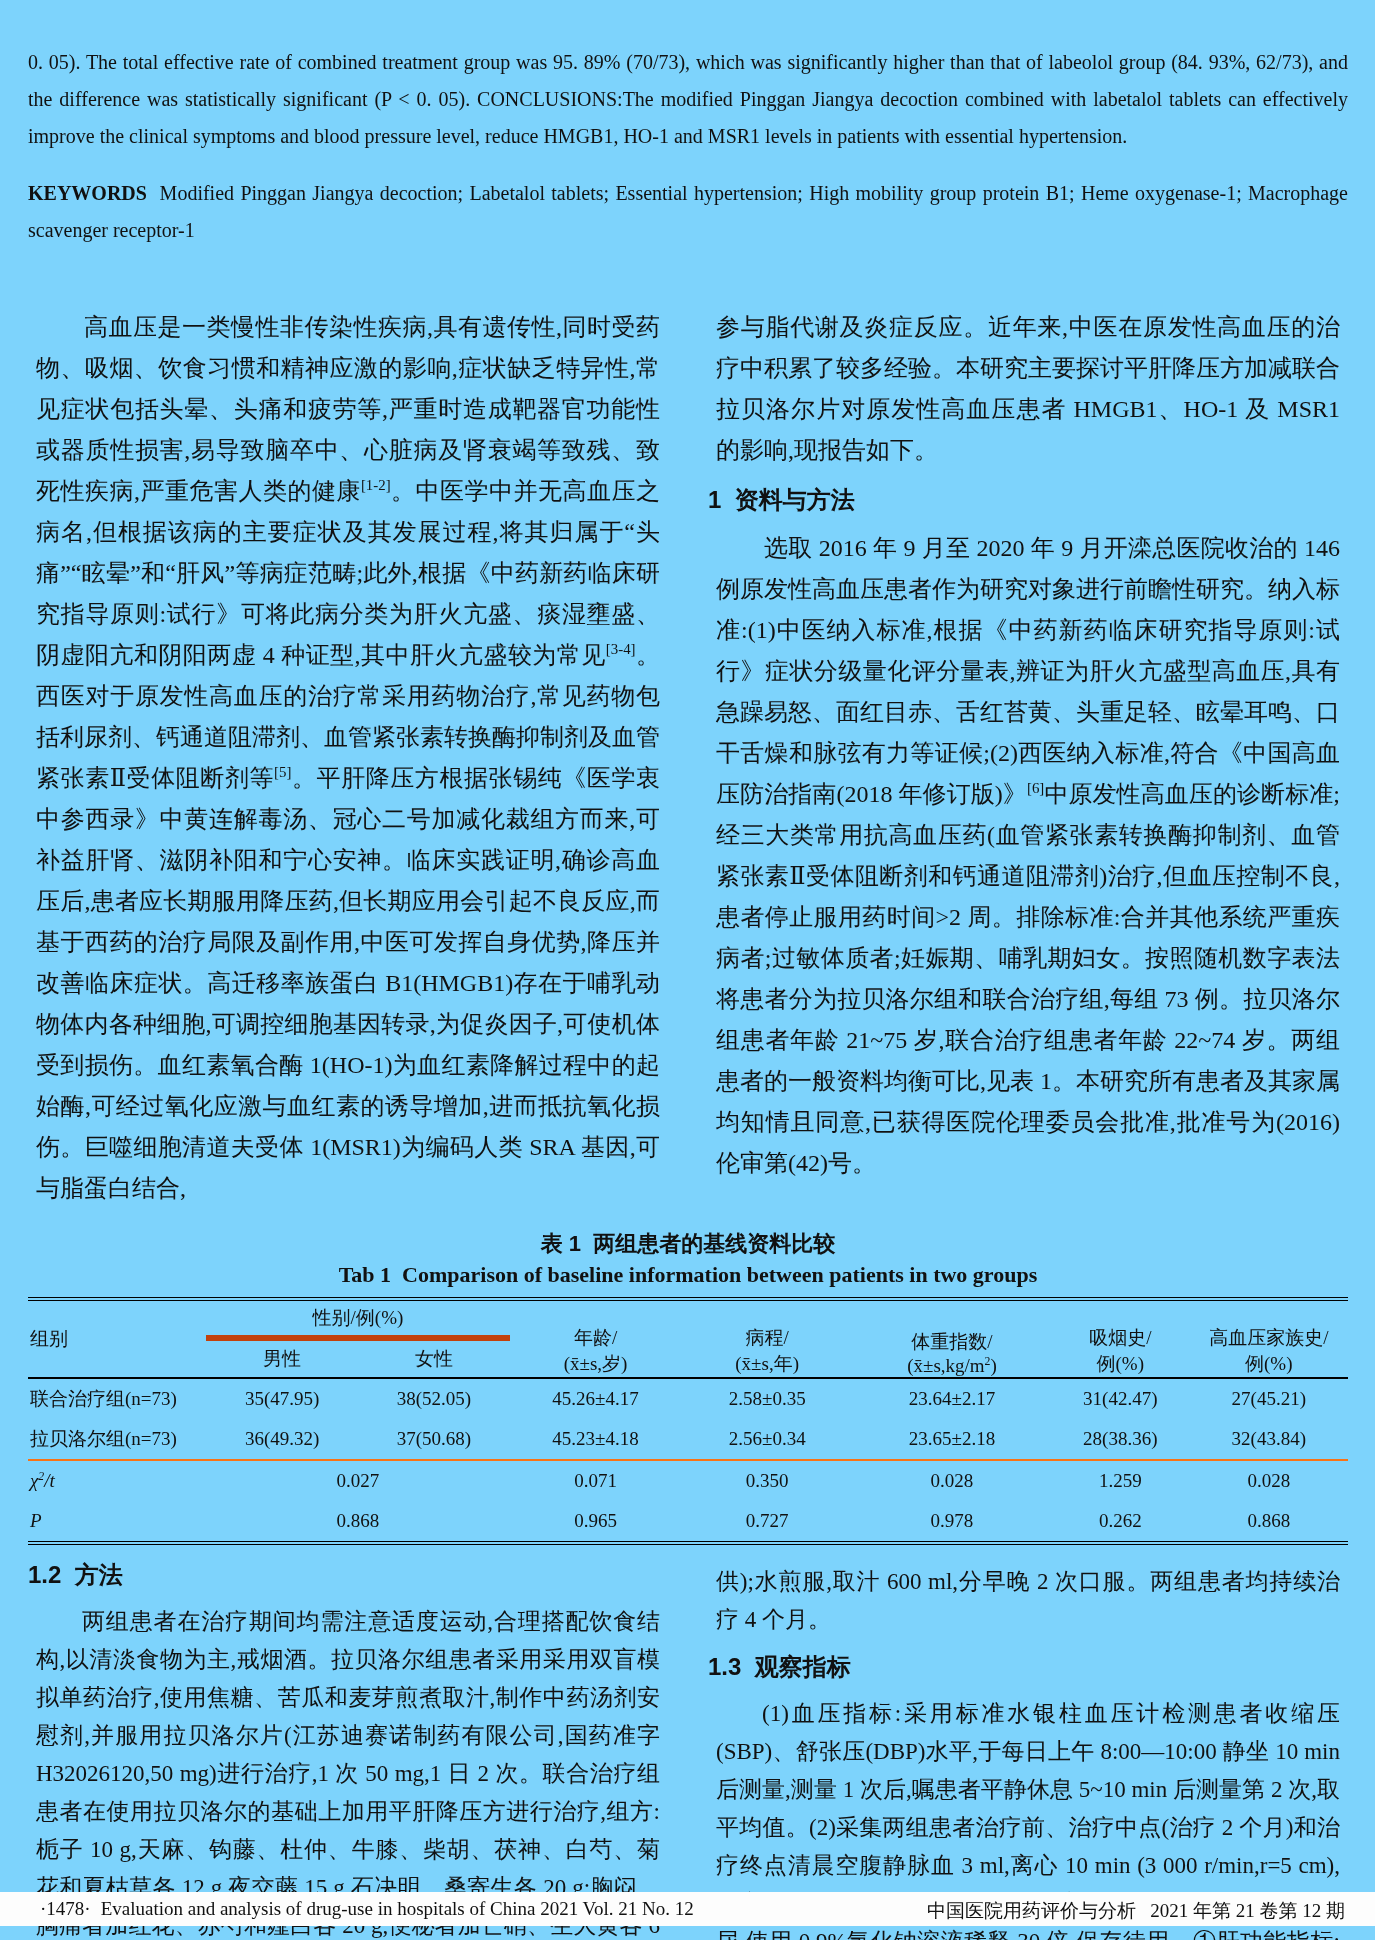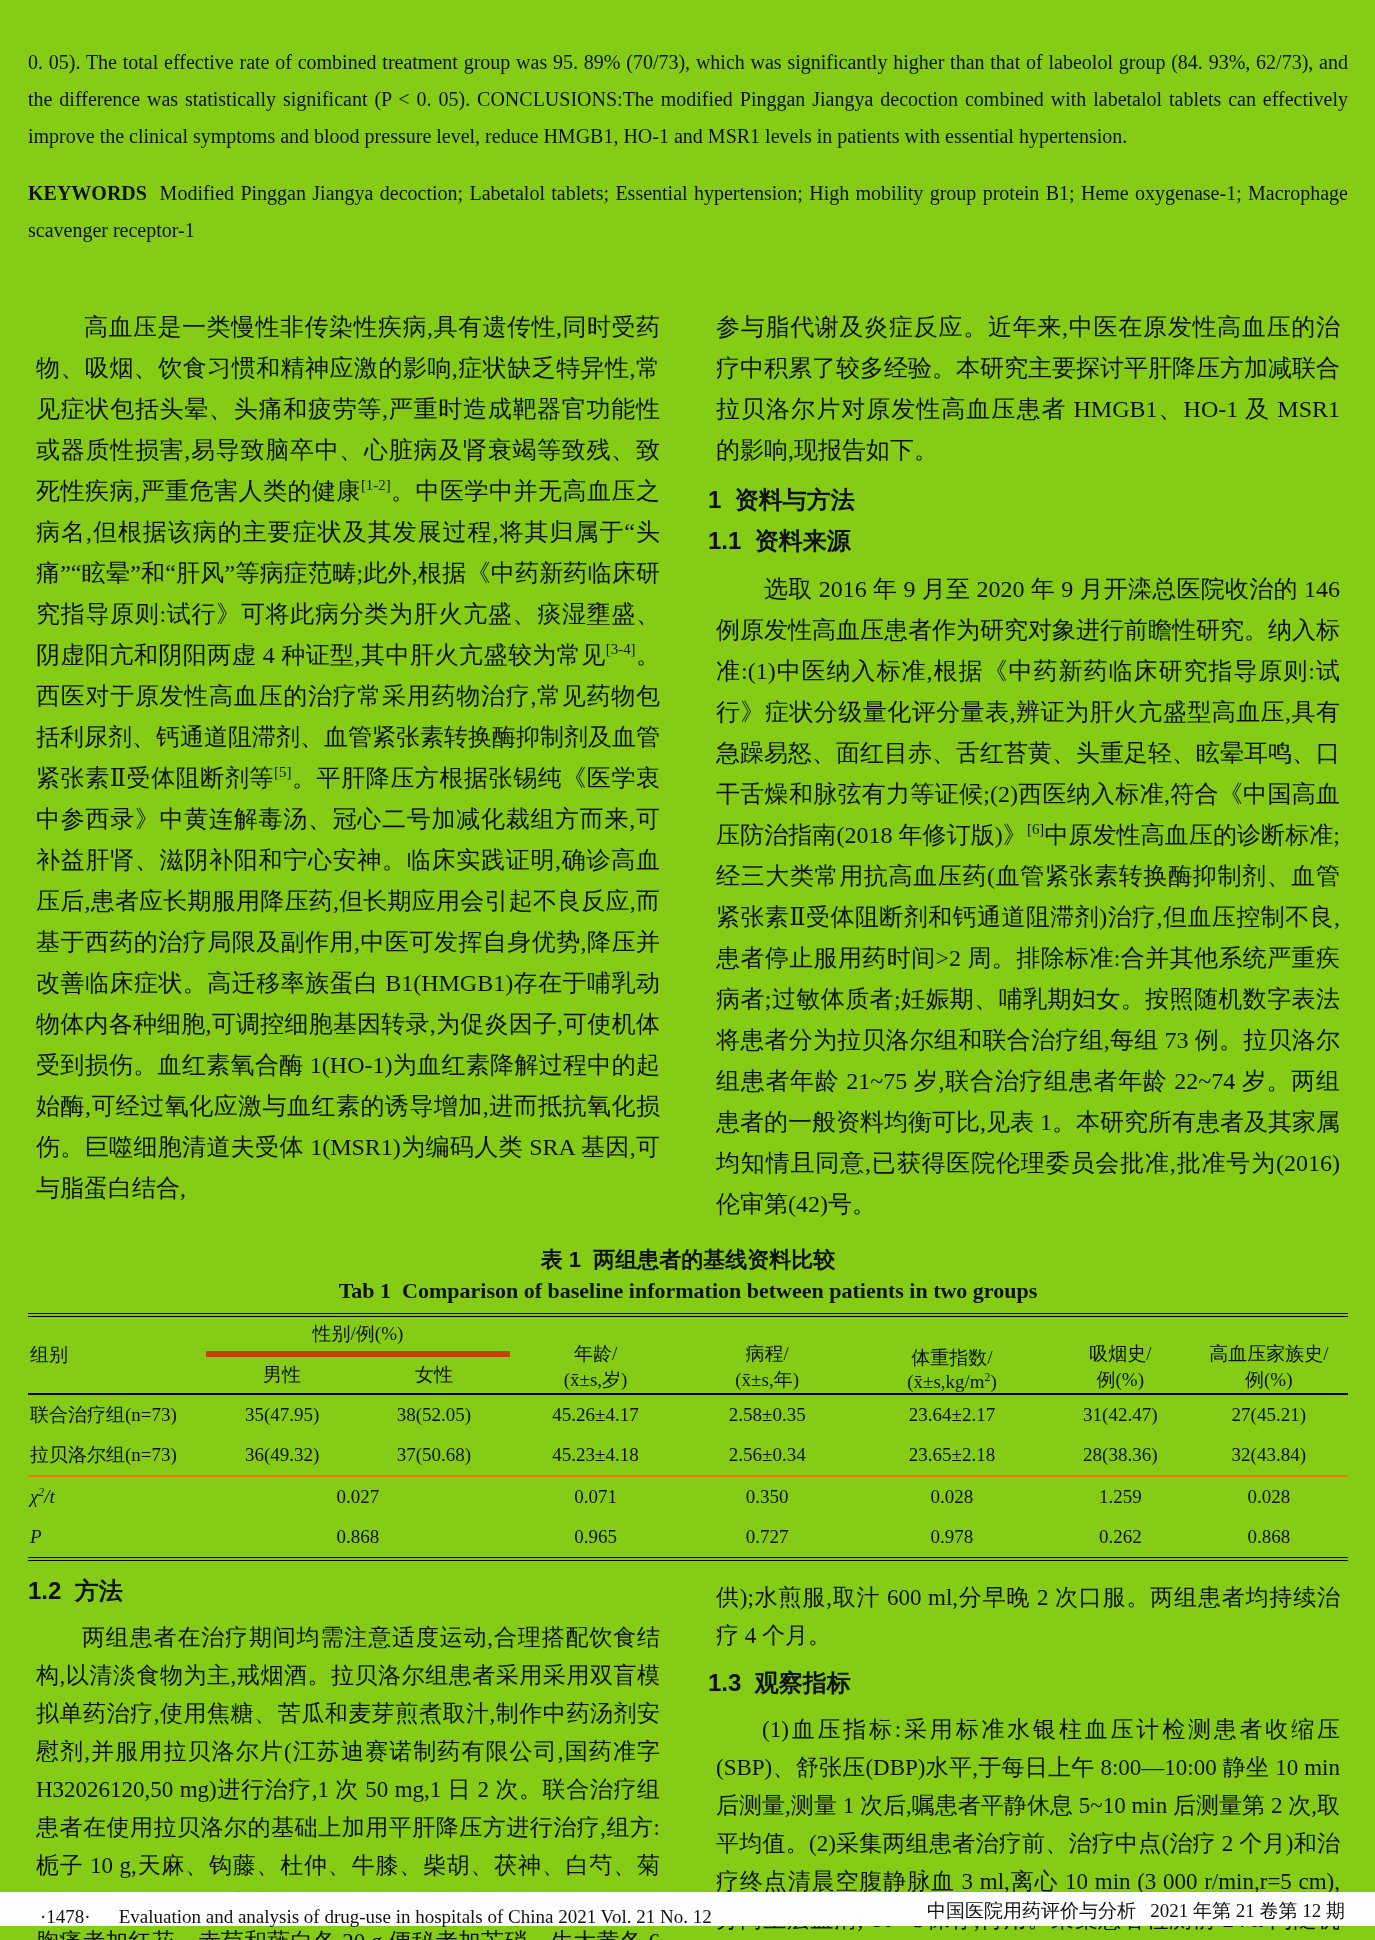--- a/index.html
+++ b/index.html
@@ -1,17 +1,17 @@
 <!DOCTYPE html>
 <html><head>
 <meta charset="utf-8">
 <style>
   html,body{margin:0;padding:0;background:#e8e8e8;}
   .page{
-    width:1375px;height:1940px;background:#84cc16;position:relative;
+    width:1375px;height:1940px;background:#7dd3fc;position:relative;
     box-sizing:border-box;padding:24px 27px 0 28px;overflow:hidden;
     color:#111;font-family:"Liberation Serif","DejaVu Serif",serif;
   }
   
   .abs-en{font-size:20px;line-height:37px;text-align:justify;}
   .kw-p{font-size:20px;line-height:37px;text-align:justify;}
   .kw-label{font-weight:bold;font-family:"Liberation Serif","DejaVu Serif",serif;}
   
   .cols{display:flex;gap:40px;}
   .cols.first{margin-top:50px;}
@@ -44,39 +44,38 @@
   thead tr.subrow th, thead th[rowspan]{border-bottom:2px solid #000;}
   td.c{text-align:center;height:40px;}
   td.l,th.rl{text-align:left;height:40px;}
   tr.stat-first th,tr.stat-first td{border-top:2px solid #f97316;}
   th.rl{font-weight:normal;}
   [data-name="stat-row-label-chi"],[data-name="stat-row-label-p"]{font-style:italic;}
   
   .footer{position:absolute;left:0;bottom:14px;width:1375px;height:34px;background:#fdfdfd;
     box-sizing:border-box;padding:6px 30px 0 40px;display:flex;justify-content:space-between;
     font-size:19px;font-family:"Liberation Serif","DejaVu Serif",serif;}
-  .footer .f-left{display:flex;gap:28px;margin-top:8px;}
+  .footer .f-left{display:flex;gap:10px;}
 </style>
 </head>
 <body>
 
 <div class="page" data-name="journal-page">
 
   <p class="abs-en" data-name="abstract-english-tail">0. 05). The total effective rate of combined treatment group was 95. 89% (70/73), which was significantly higher than that of labeolol group (84. 93%, 62/73), and the difference was statistically significant (P &lt; 0. 05). CONCLUSIONS:The modified Pinggan Jiangya decoction combined with labetalol tablets can effectively improve the clinical symptoms and blood pressure level, reduce HMGB1, HO-1 and MSR1 levels in patients with essential hypertension.</p>
 
   <p class="kw-p" data-name="keywords-paragraph"><span class="kw-label" data-name="keywords-label">KEYWORDS</span><span data-name="keywords-text">&nbsp;&nbsp;Modified Pinggan Jiangya decoction; Labetalol tablets; Essential hypertension; High mobility group protein B1; Heme oxygenase-1; Macrophage scavenger receptor-1</span></p>
 
   <div class="cols first" data-name="body-columns-top">
     <div class="col" data-name="left-column-top">
       <p class="body-p indent" data-name="intro-paragraph">高血压是一类慢性非传染性疾病,具有遗传性,同时受药物、吸烟、饮食习惯和精神应激的影响,症状缺乏特异性,常见症状包括头晕、头痛和疲劳等,严重时造成靶器官功能性或器质性损害,易导致脑卒中、心脏病及肾衰竭等致残、致死性疾病,严重危害人类的健康<sup>[1-2]</sup>。中医学中并无高血压之病名,但根据该病的主要症状及其发展过程,将其归属于“头痛”“眩晕”和“肝风”等病症范畴;此外,根据《中药新药临床研究指导原则:试行》可将此病分类为肝火亢盛、痰湿壅盛、阴虚阳亢和阴阳两虚 4 种证型,其中肝火亢盛较为常见<sup>[3-4]</sup>。西医对于原发性高血压的治疗常采用药物治疗,常见药物包括利尿剂、钙通道阻滞剂、血管紧张素转换酶抑制剂及血管紧张素Ⅱ受体阻断剂等<sup>[5]</sup>。平肝降压方根据张锡纯《医学衷中参西录》中黄连解毒汤、冠心二号加减化裁组方而来,可补益肝肾、滋阴补阳和宁心安神。临床实践证明,确诊高血压后,患者应长期服用降压药,但长期应用会引起不良反应,而基于西药的治疗局限及副作用,中医可发挥自身优势,降压并改善临床症状。高迁移率族蛋白 B1(HMGB1)存在于哺乳动物体内各种细胞,可调控细胞基因转录,为促炎因子,可使机体受到损伤。血红素氧合酶 1(HO-1)为血红素降解过程中的起始酶,可经过氧化应激与血红素的诱导增加,进而抵抗氧化损伤。巨噬细胞清道夫受体 1(MSR1)为编码人类 SRA 基因,可与脂蛋白结合,</p>
     </div>
     <div class="col" data-name="right-column-top">
       <p class="body-p" data-name="intro-paragraph-continued">参与脂代谢及炎症反应。近年来,中医在原发性高血压的治疗中积累了较多经验。本研究主要探讨平肝降压方加减联合拉贝洛尔片对原发性高血压患者 HMGB1、HO-1 及 MSR1 的影响,现报告如下。</p>
       <p class="sec-h" data-name="section-heading-1">1&nbsp;&nbsp;资料与方法</p>
-      <p class="sec-h" data-name="section-heading-1-1">1.1&nbsp;&nbsp;资料来源</p>
       <p class="body-p indent" data-name="data-source-paragraph">选取 2016 年 9 月至 2020 年 9 月开滦总医院收治的 146 例原发性高血压患者作为研究对象进行前瞻性研究。纳入标准:(1)中医纳入标准,根据《中药新药临床研究指导原则:试行》症状分级量化评分量表,辨证为肝火亢盛型高血压,具有急躁易怒、面红目赤、舌红苔黄、头重足轻、眩晕耳鸣、口干舌燥和脉弦有力等证候;(2)西医纳入标准,符合《中国高血压防治指南(2018 年修订版)》<sup>[6]</sup>中原发性高血压的诊断标准;经三大类常用抗高血压药(血管紧张素转换酶抑制剂、血管紧张素Ⅱ受体阻断剂和钙通道阻滞剂)治疗,但血压控制不良,患者停止服用药时间&gt;2 周。排除标准:合并其他系统严重疾病者;过敏体质者;妊娠期、哺乳期妇女。按照随机数字表法将患者分为拉贝洛尔组和联合治疗组,每组 73 例。拉贝洛尔组患者年龄 21~75 岁,联合治疗组患者年龄 22~74 岁。两组患者的一般资料均衡可比,见表 1。本研究所有患者及其家属均知情且同意,已获得医院伦理委员会批准,批准号为(2016)伦审第(42)号。</p>
     </div>
   </div>
 
   <div class="tbl-block" data-name="baseline-table-block">
     <div class="tbl-title-cn" data-name="table-title-chinese">表 1&nbsp;&nbsp;两组患者的基线资料比较</div>
     <div class="tbl-title-en" data-name="table-title-english">Tab 1&nbsp;&nbsp;Comparison of baseline information between patients in two groups</div>
     <table class="base" data-name="baseline-comparison-table">
       <colgroup>
         <col style="width:13.5%">

